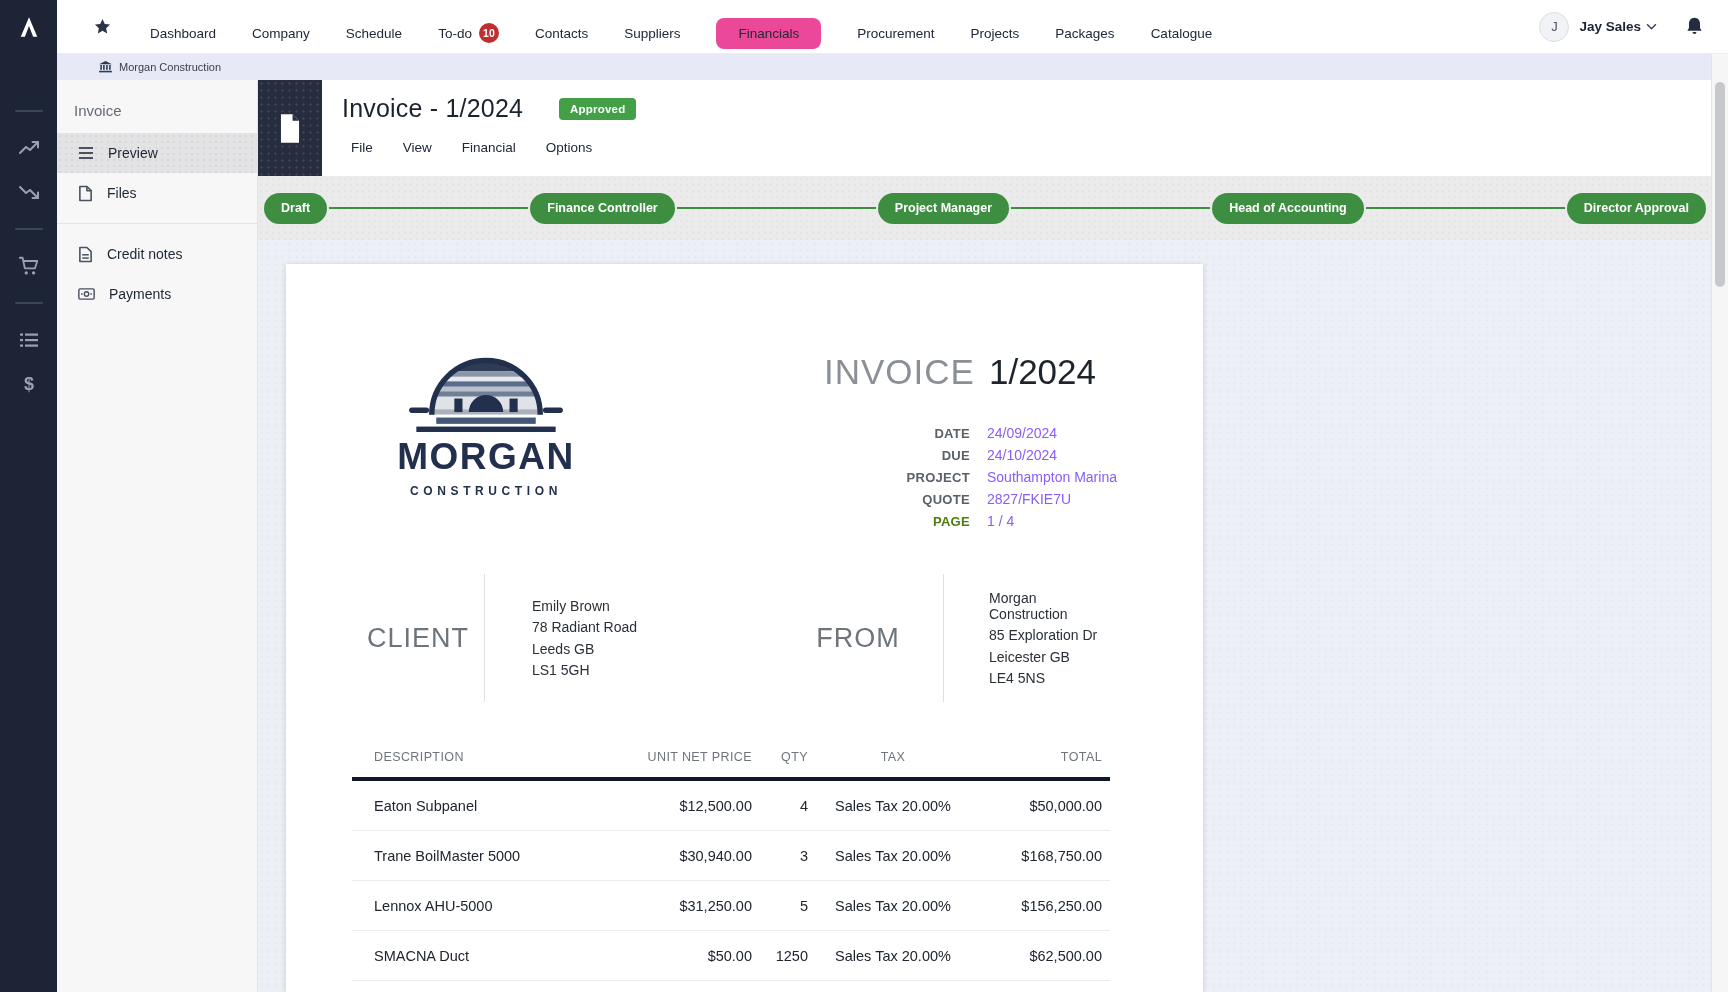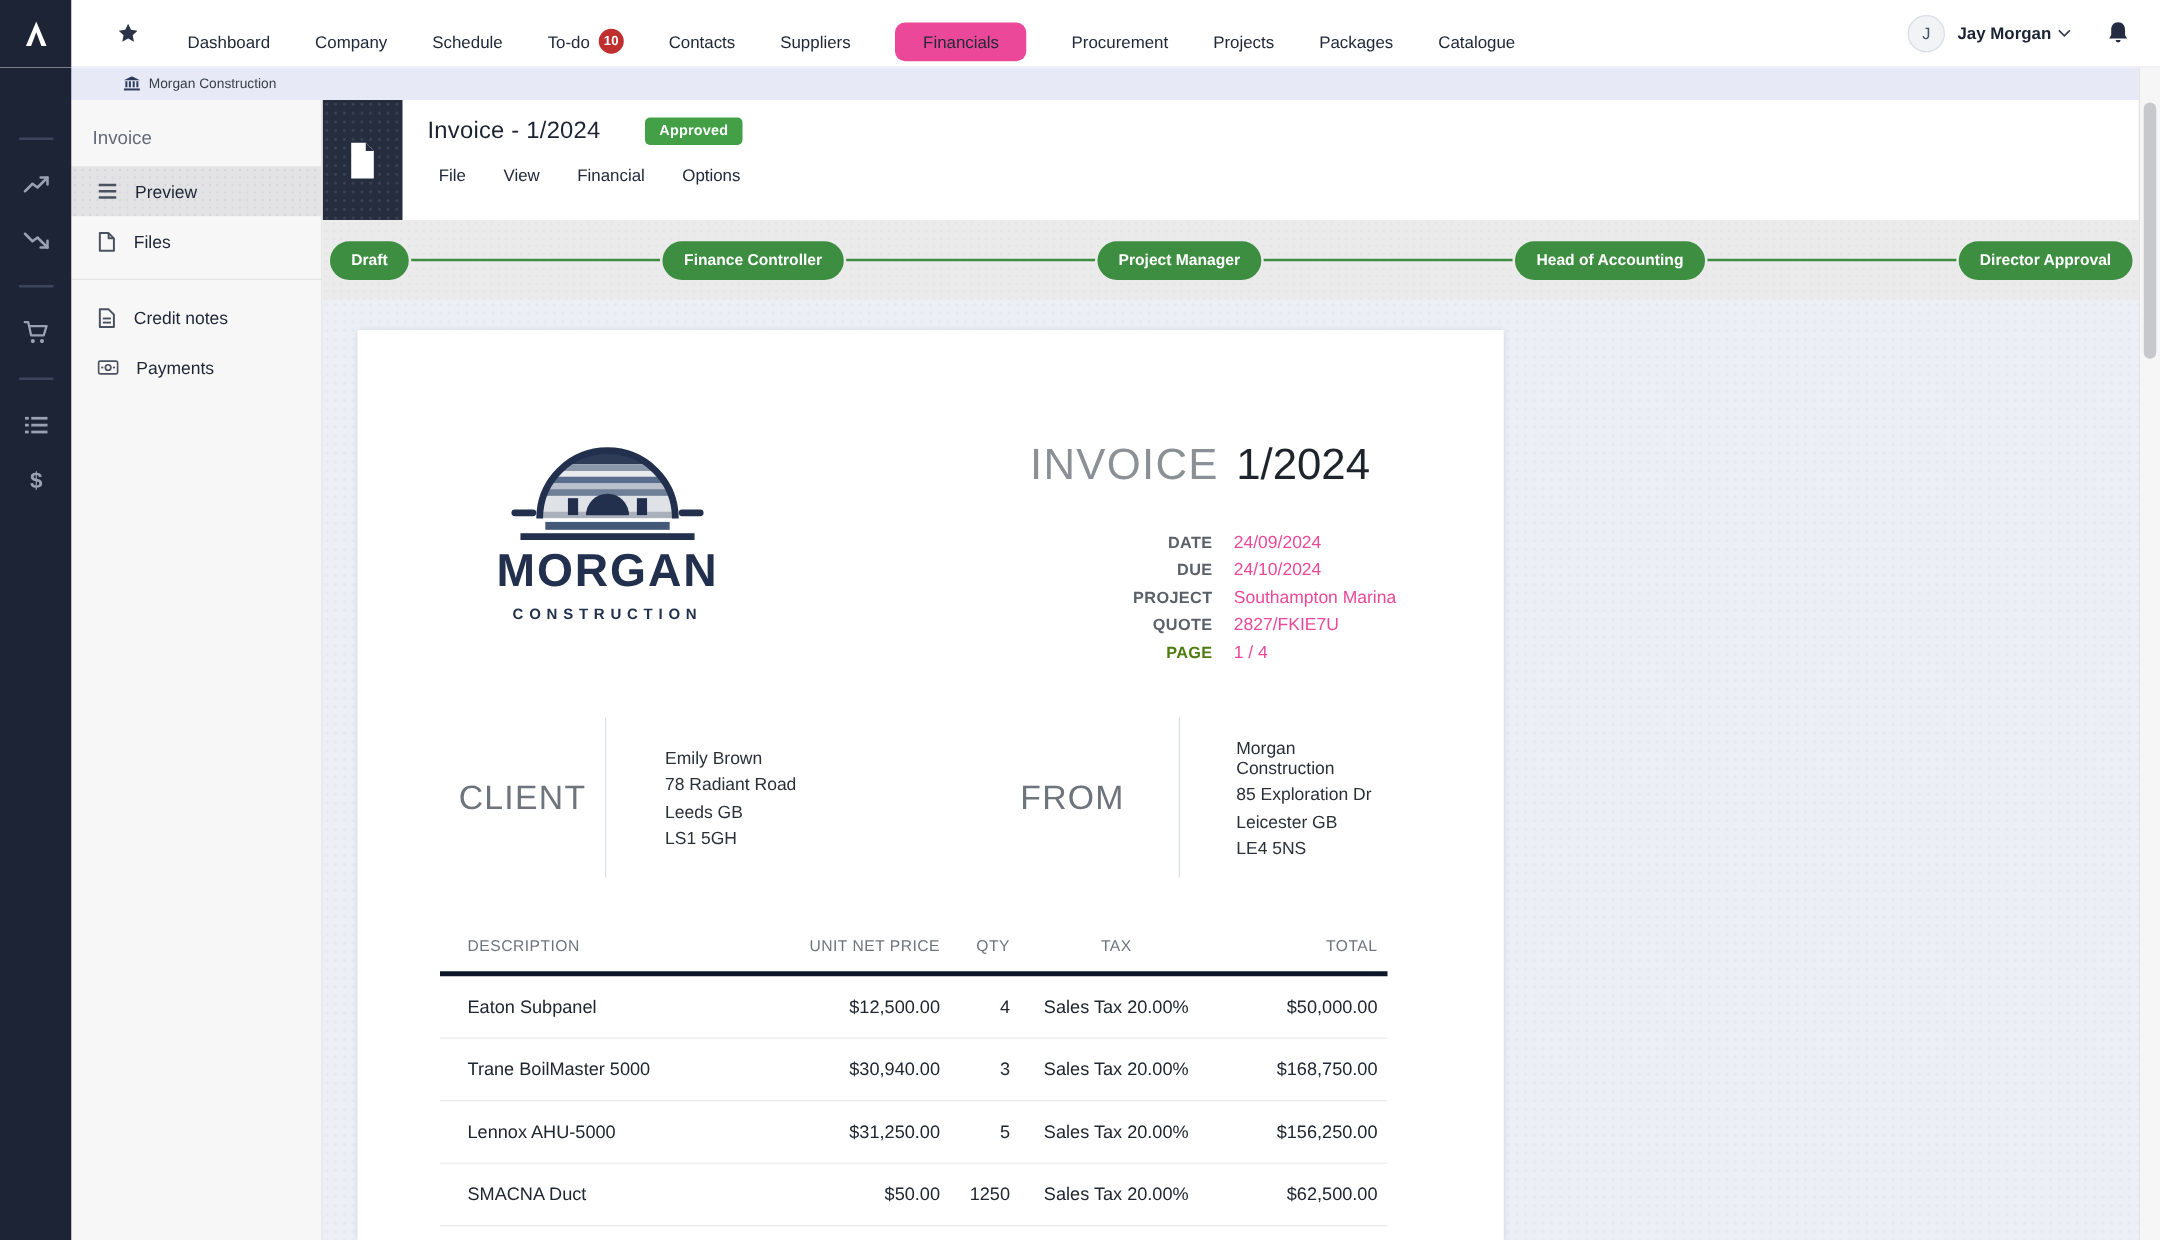--- a/index.html
+++ b/index.html
@@ -45,21 +45,21 @@
 
   
   .content { position:absolute; left:258px; top:80px; width:1470px; height:912px; }
 
   .doc-header { position:relative; height:96px; background:#fff; }
   .doc-square { position:absolute; left:0; top:0; width:64px; height:96px; background:#252d3e;
                 background-image:radial-gradient(rgba(255,255,255,0.10) 1px, transparent 1.3px); background-size:7px 7px;
                 display:flex; align-items:center; justify-content:center; }
   .dh-body { padding-left:84px; padding-top:14px; }
   .title-row { display:flex; align-items:center; gap:36px; }
-  .page-title { font-size:19px; font-weight:500; color:#1b2230; letter-spacing:0.2px; }
+  .page-title { font-size:25px; font-weight:500; color:#1b2230; letter-spacing:0.2px; }
   .status-badge { background:#43a047; color:#fff; font-size:11.5px; font-weight:700; padding:5px 11px; border-radius:4px; letter-spacing:0.2px; }
   .menu-row { display:flex; gap:30px; margin-top:17px; padding-left:9px; }
   .menu-item { font-size:13.5px; color:#20283a; cursor:pointer; }
 
   
   .workflow { position:relative; height:64px; background:#ebebeb;
               background-image:radial-gradient(rgba(0,0,0,0.03) 1px, transparent 1.2px); background-size:6px 6px; }
   .wf-line { position:absolute; left:30px; right:48px; top:31px; height:2px; background:#3e8e42; }
   .wf-pills { position:absolute; left:6px; right:22px; top:0; height:64px; display:flex; align-items:center; justify-content:space-between; }
   .wf-pill { position:relative; background:#3e8e42; color:#fff; font-size:12.5px; font-weight:700; height:31px;
@@ -78,21 +78,21 @@
   .brand-tag { font-size:12px; font-weight:700; color:#22304e; letter-spacing:4.6px; margin-top:6px; }
 
   
   .inv-head { position:absolute; top:88px; right:107px; display:flex; align-items:baseline; gap:14px; }
   .inv-head-label { font-size:35px; font-weight:400; color:#8b9097; letter-spacing:1px; }
   .inv-head-number { font-size:35px; font-weight:500; color:#1e242c; }
   .meta { position:absolute; top:158px; right:73px; width:380px; }
   .meta-row { display:flex; align-items:center; height:22px; }
   .m-label { flex:1; text-align:right; font-size:13px; font-weight:700; color:#596068; letter-spacing:0.3px; margin-right:17px; }
   .meta-row:last-child .m-label { color:#4d7c0f; font-weight:700; }
-  .m-value { width:143px; text-align:left; font-size:14px; color:#ec4899; }
+  .m-value { width:143px; text-align:left; font-size:14px; color:#8b5cf6; }
 
   
   .parties { position:absolute; left:66px; top:310px; right:100px; height:128px; display:flex; }
   .party-label { display:flex; align-items:center; justify-content:center; font-size:27px; color:#6e747c; letter-spacing:1px; }
   .pl-client { width:132px; }
   .pl-from { width:200px; padding-left:30px; }
   .v-div { width:1px; background:#dcdfe3; height:128px; }
   .party-lines { display:flex; flex-direction:column; justify-content:center; gap:5.5px; font-size:14px; color:#2a3038; }
   .cl-lines { width:258px; padding-left:47px; }
   .fr-lines { flex:1; padding-left:45px; }
@@ -142,21 +142,21 @@
       <span class="nav-item">Suppliers</span>
       <span class="nav-item active">Financials</span>
       <span class="nav-item">Procurement</span>
       <span class="nav-item">Projects</span>
       <span class="nav-item">Packages</span>
       <span class="nav-item">Catalogue</span>
     </div>
     <div class="nav-right">
       <div class="avatar">J</div>
       <div class="user-name">
-        <span>Jay Morgan</span>
+        <span>Jay Sales</span>
         <svg width="11" height="7" viewBox="0 0 12 8">
           <path d="M1 1.5 L6 6.5 L11 1.5" fill="none" stroke="#353f52" stroke-width="1.6"></path>
         </svg>
       </div>
       <div class="bell-btn">
         <svg width="19" height="21" viewBox="0 0 24 26">
           <path d="M12 2 C7.5 2 5 5.5 5 9.5 V15 L3 18.5 H21 L19 15 V9.5 C19 5.5 16.5 2 12 2 Z" fill="#232c41"></path>
           <path d="M9.5 20 a2.5 2.5 0 0 0 5 0 Z" fill="#232c41"></path>
         </svg>
       </div>

